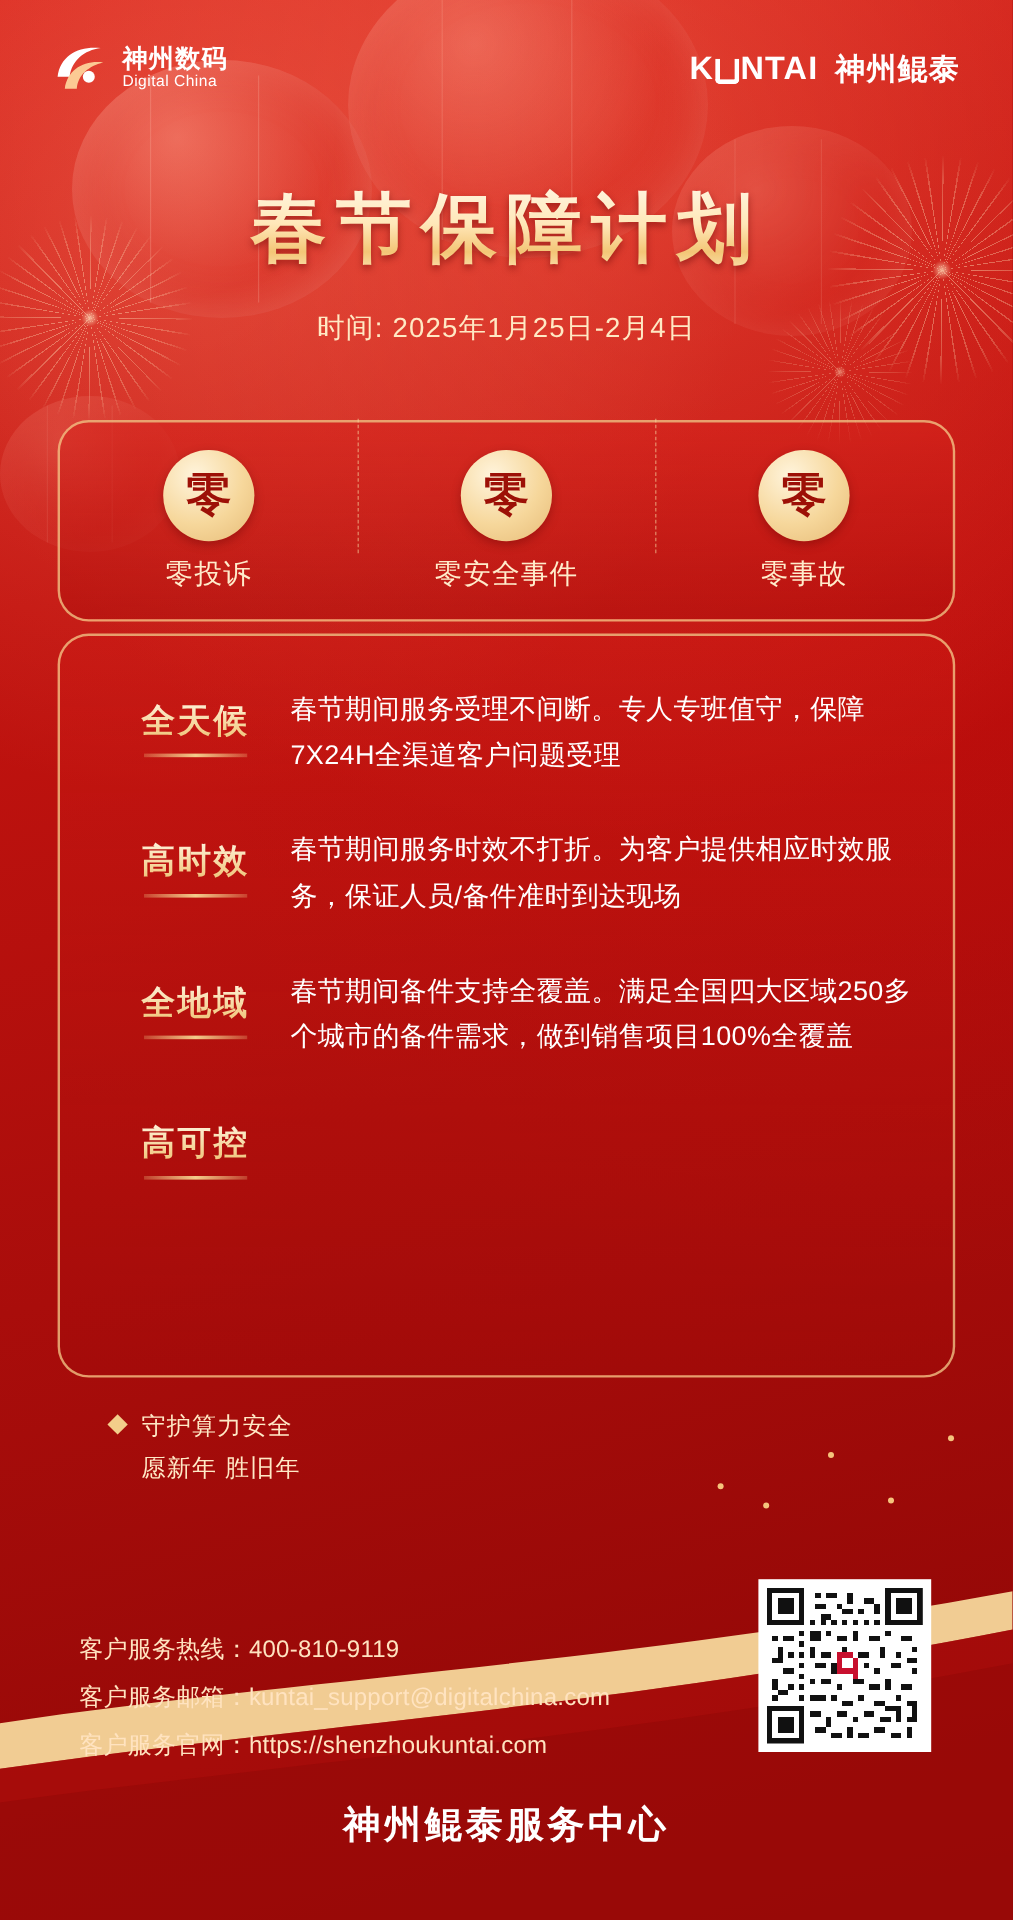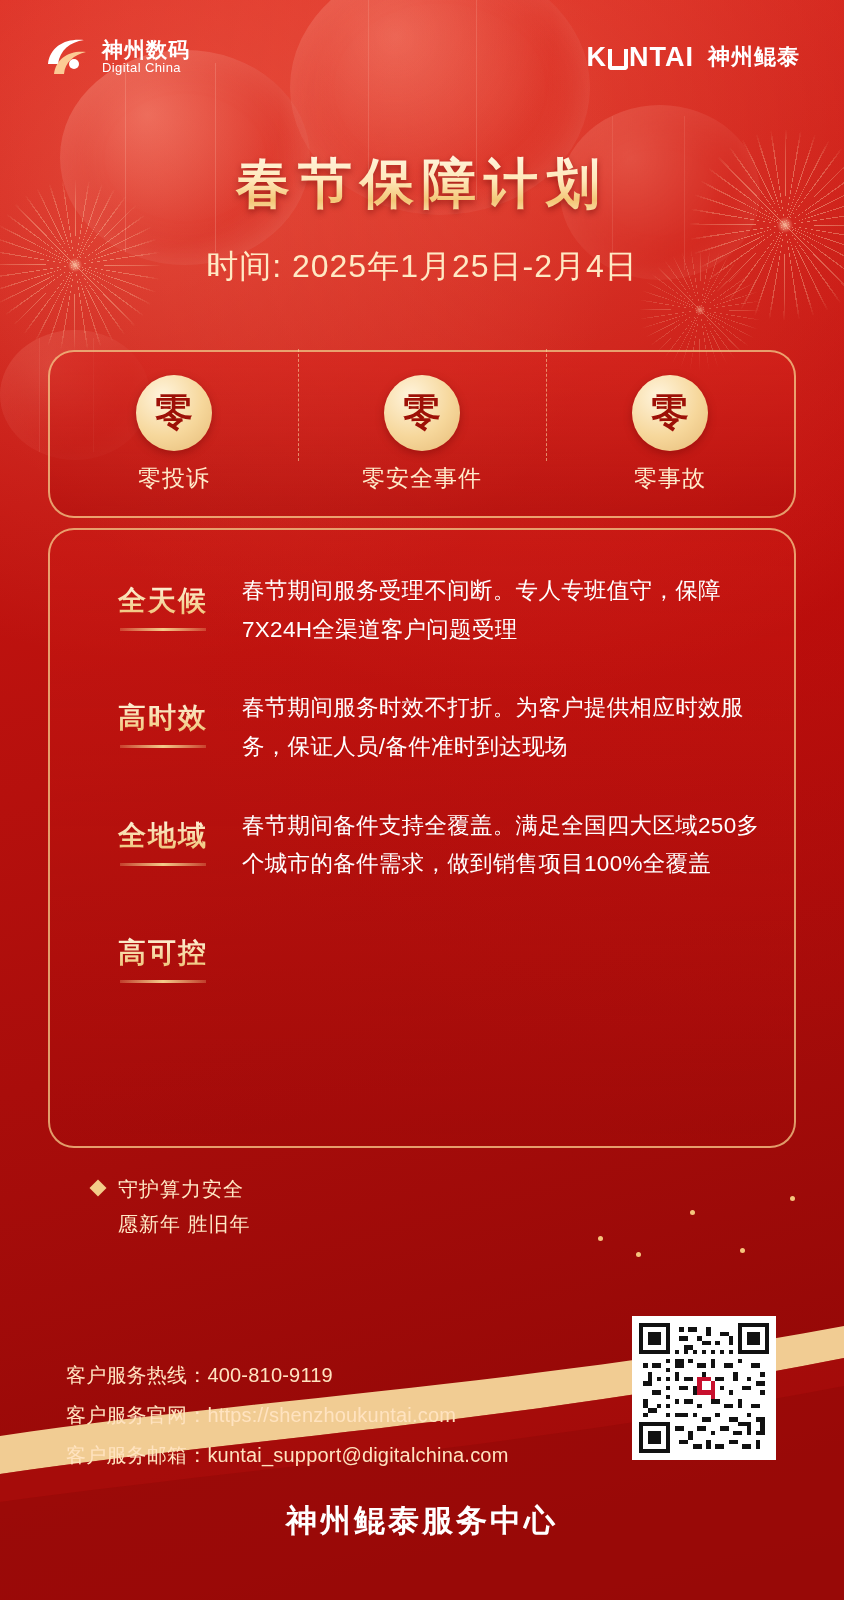--- a/index.html
+++ b/index.html
@@ -69,35 +69,35 @@
   .kuntai-en {
     font-size:27px; font-weight:bold; letter-spacing:1px;
     display:flex; align-items:center; gap:1px;
   }
   .kuntai-en .u-mark {
     display:inline-block; width:20px; height:21px;
     border:4px solid #fff; border-top:none;
     border-bottom-left-radius:4px; border-bottom-right-radius:4px;
     position:relative; top:2px;
   }
-  .kuntai-cn { font-size:22px; font-weight:bold; letter-spacing:1px; }
+  .kuntai-cn { font-size:25px; font-weight:bold; letter-spacing:1px; }
 
   
   .title-wrap { position:absolute; top:148px; left:0; width:100%; text-align:center; }
   .title {
     font-family:"Liberation Serif", serif;
-    font-size:54px; font-weight:bold; letter-spacing:8px;
+    font-size:63px; font-weight:bold; letter-spacing:8px;
     background:linear-gradient(180deg, #fff8e8 0%, #ffe7b8 45%, #f3c676 72%, #ffeec9 100%);
     -webkit-background-clip:text; background-clip:text;
     color:transparent;
     filter:drop-shadow(0 3px 3px rgba(90,0,0,0.45));
   }
   .subtitle {
     margin-top:24px;
-    font-size:32px; color:#ffe9c4; letter-spacing:1px;
+    font-size:23px; color:#ffe9c4; letter-spacing:1px;
   }
 
   
   .zero-card {
     position:absolute; left:48px; top:350px; width:748px; height:168px;
     border:2px solid rgba(246,206,140,0.75);
     border-radius:26px;
     background:linear-gradient(180deg, rgba(214,35,28,0.55), rgba(170,12,10,0.45));
     display:flex; align-items:center;
   }
@@ -284,22 +284,22 @@
     <path d="M0 262 C250 228 520 208 844 146 L844 360 L0 360 Z" fill="#8f0706" opacity="0.5"></path>
   </svg>
   <div class="sparkle" style="left:690px; top:1210px;"></div>
   <div class="sparkle" style="left:740px; top:1248px;"></div>
   <div class="sparkle" style="left:636px; top:1252px;"></div>
   <div class="sparkle" style="left:790px; top:1196px;"></div>
   <div class="sparkle" style="left:598px; top:1236px;"></div>
 
   <div class="footer-contact">
     <div>客户服务热线：400-810-9119</div>
+    <div>客户服务邮箱：kuntai_support@digitalchina.com</div>
     <div>客户服务官网：https://shenzhoukuntai.com</div>
-    <div>客户服务邮箱：kuntai_support@digitalchina.com</div>
   </div>
 
   <div class="qr">
     <div class="qr-inner">
       <svg width="130" height="130" viewBox="0 0 29 29" shape-rendering="crispEdges">
         <rect width="29" height="29" fill="#fff"></rect>
         <g fill="#111">
 
           <path d="M0 0h7v7H0z"></path>
             <path d="M1 1h5v5H1z" fill="#fff"></path>

